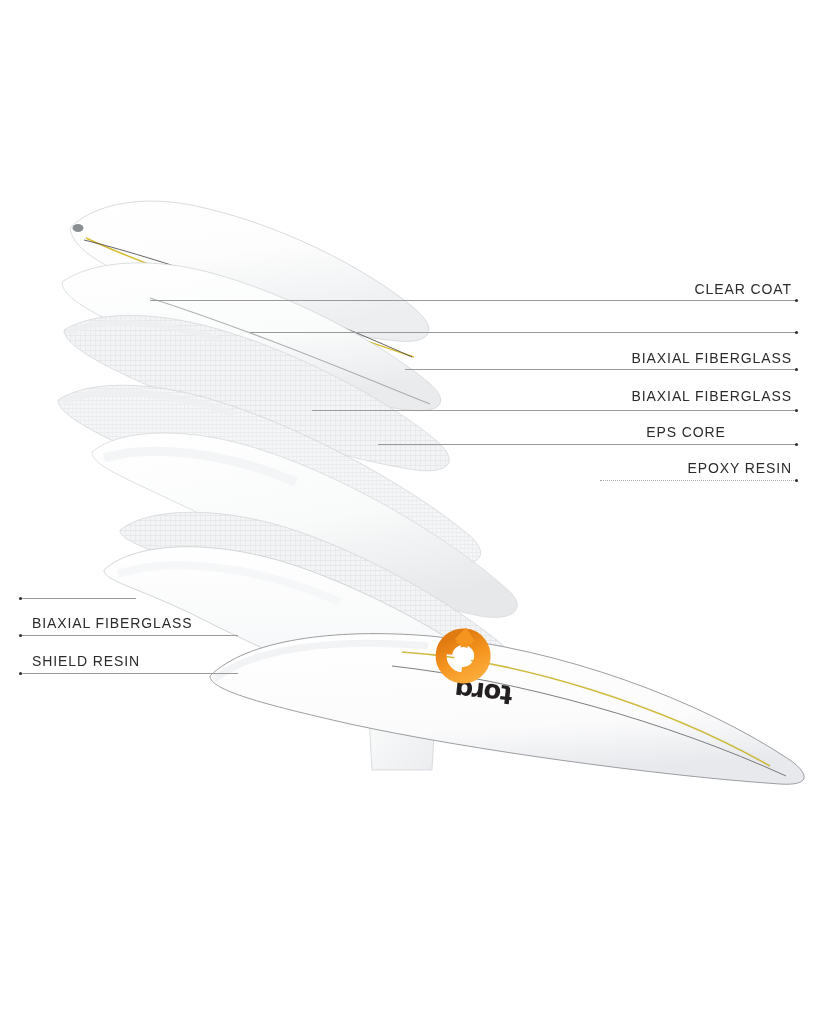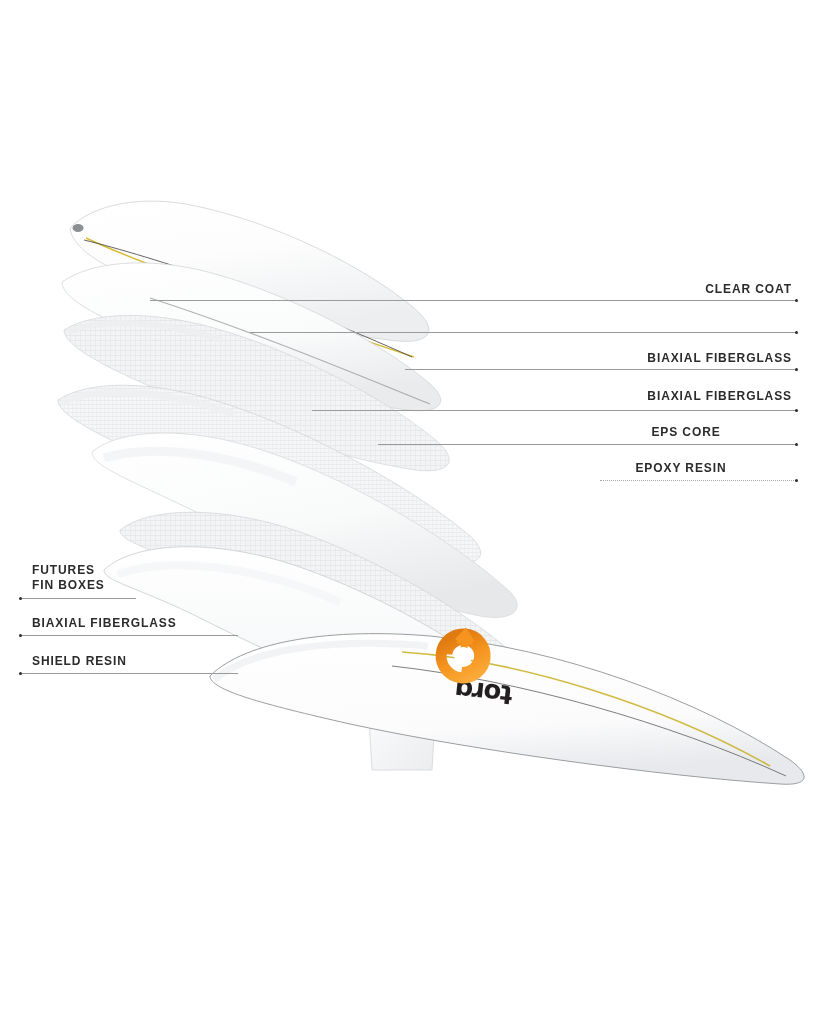--- a/index.html
+++ b/index.html
@@ -22,26 +22,26 @@
   #artwork {
     position: absolute;
     left: 0;
     top: 0;
     width: 817px;
     height: 1024px;
   }
   
   .callout {
     position: absolute;
-    font-size: 12px;
+    font-size: 14px;
     letter-spacing: 0.9px;
     color: #2b2b2b;
     line-height: 15px;
     white-space: pre-line;
-    font-weight: 700;
+    font-weight: 400;
   }
   .callout.right {
     text-align: right;
   }
   .callout.left {
     text-align: left;
   }
   .leader {
     position: absolute;
     height: 1px;
@@ -225,26 +225,24 @@
   <div class="dot" style="left:795px; top:368px;"></div>
 
   <div class="callout right" style="left:540px; top:389px; width:252px;">BIAXIAL FIBERGLASS</div>
   <div class="leader" style="left:312px; top:410px; width:484px;"></div>
   <div class="dot" style="left:795px; top:409px;"></div>
 
   <div class="callout right" style="left:580px; top:425px; width:212px;text-align:center;">EPS CORE</div>
   <div class="leader" style="left:378px; top:444px; width:418px;"></div>
   <div class="dot" style="left:795px; top:443px;"></div>
 
-  <div class="callout right" style="left:570px; top:461px; width:222px;text-align:center;">EPOXY RESIN</div>
+  <div class="callout right" style="left:570px; top:461px; width:222px;">EPOXY RESIN</div>
   <div class="leader dotted" style="left:600px; top:480px; width:196px;"></div>
   <div class="dot" style="left:795px; top:479px;"></div>
 
-  <div class="callout left" style="left:32px; top:563px; width:190px;">FUTURES
-FIN BOXES</div>
   <div class="leader" style="left:22px; top:598px; width:114px;"></div>
   <div class="dot" style="left:19px; top:597px;"></div>
 
   <div class="callout left" style="left:32px; top:616px; width:220px;">BIAXIAL FIBERGLASS</div>
   <div class="leader" style="left:22px; top:635px; width:216px;"></div>
   <div class="dot" style="left:19px; top:634px;"></div>
 
   <div class="callout left" style="left:32px; top:654px; width:180px;">SHIELD RESIN</div>
   <div class="leader" style="left:22px; top:673px; width:216px;"></div>
   <div class="dot" style="left:19px; top:672px;"></div>

